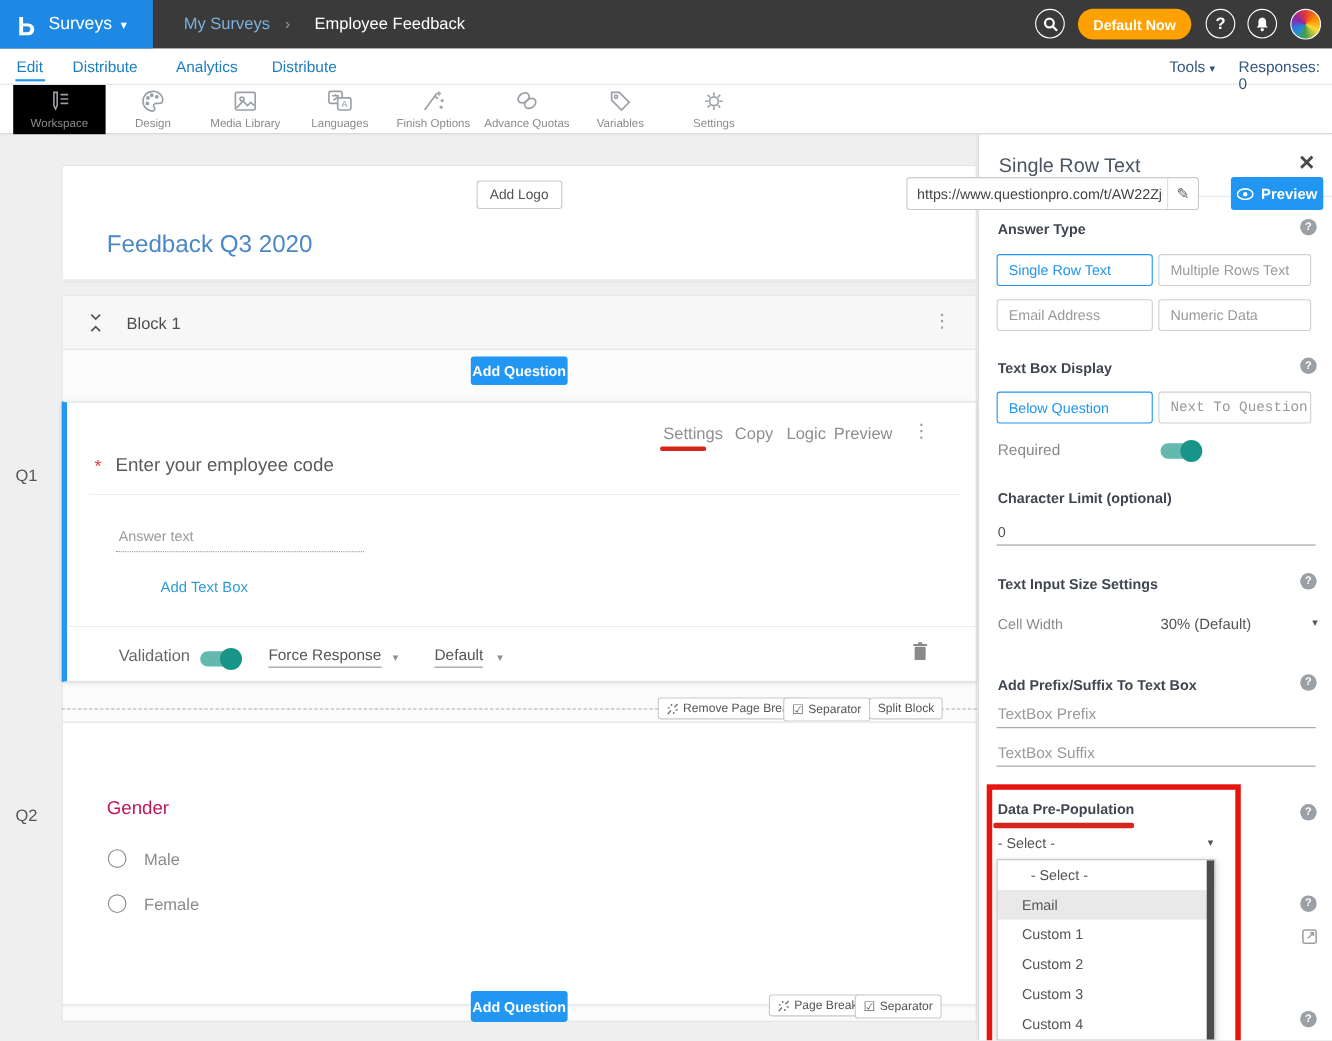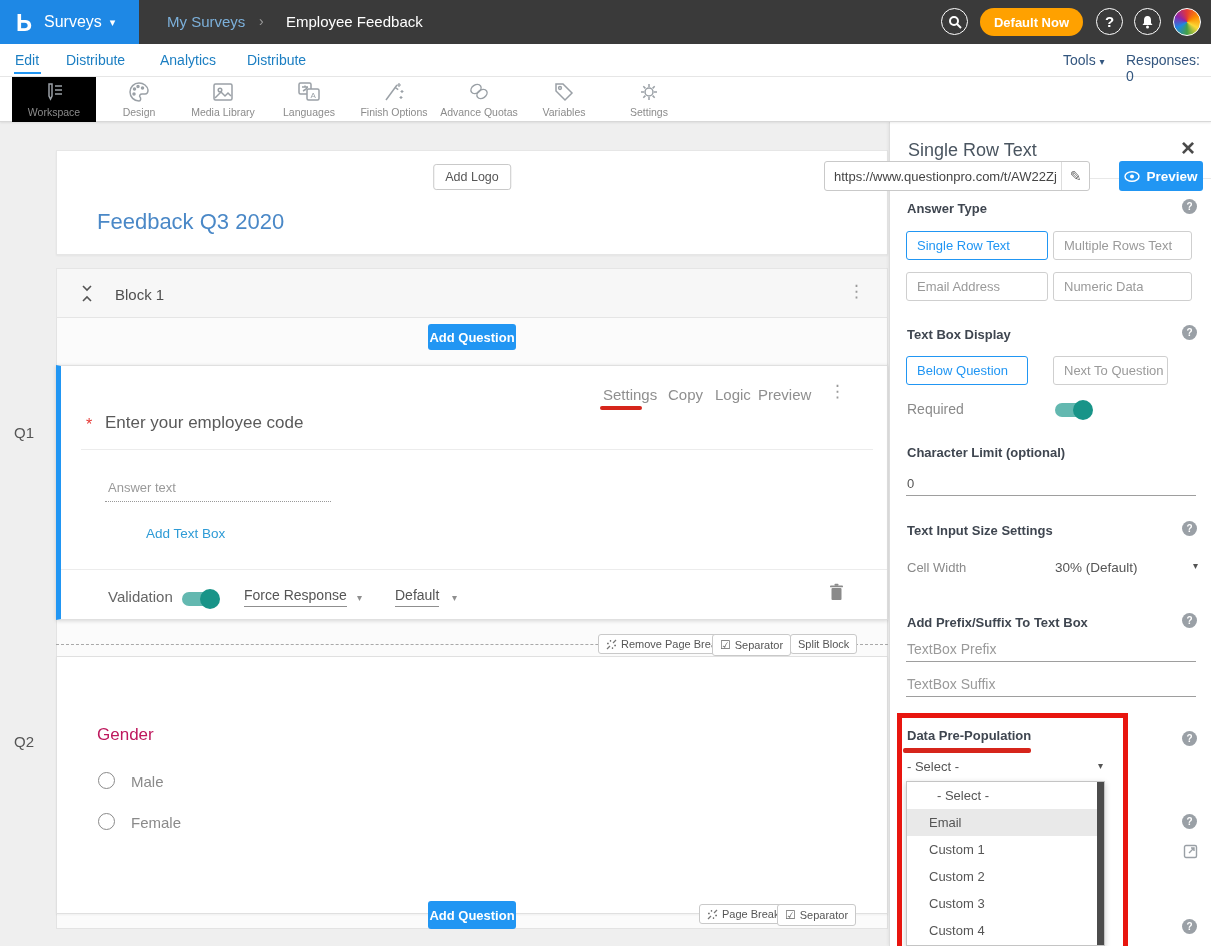--- a/index.html
+++ b/index.html
@@ -337,22 +337,22 @@
 
     <span class="sb-h" style="top:79px;">Answer Type</span>
     <span class="qicon" style="top:77px;">?</span>
     <button class="opt-btn sel" style="left:16px;top:109px;width:142px;">Single Row Text</button>
     <button class="opt-btn" style="left:163px;top:109px;width:139px;">Multiple Rows Text</button>
     <button class="opt-btn" style="left:16px;top:150px;width:142px;">Email Address</button>
     <button class="opt-btn" style="left:163px;top:150px;width:139px;">Numeric Data</button>
 
     <span class="sb-h" style="top:205px;">Text Box Display</span>
     <span class="qicon" style="top:203px;">?</span>
-    <button class="opt-btn sel" style="left:16px;top:234px;width:122px;">Below Question</button>
-    <button class="opt-btn" style="left:163px;top:234px;width:115px;">Next To Question</button>
+    <button class="opt-btn sel" style="left:16px;top:234px;width:142px;">Below Question</button>
+    <button class="opt-btn" style="left:163px;top:234px;width:139px;font-family:Liberation Mono, monospace;">Next To Question</button>
 
     <span class="sb-sub" style="top:279px;">Required</span>
     <span class="toggle" style="left:165px;top:281px;">
         <span class="knob"></span>
       </span>
 
     <span class="sb-h" style="top:323px;">Character Limit (optional)</span>
     <input class="sb-input" style="top: 352px;" type="text" value="0">
 
     <span class="sb-h" style="top:401px;">Text Input Size Settings</span>

